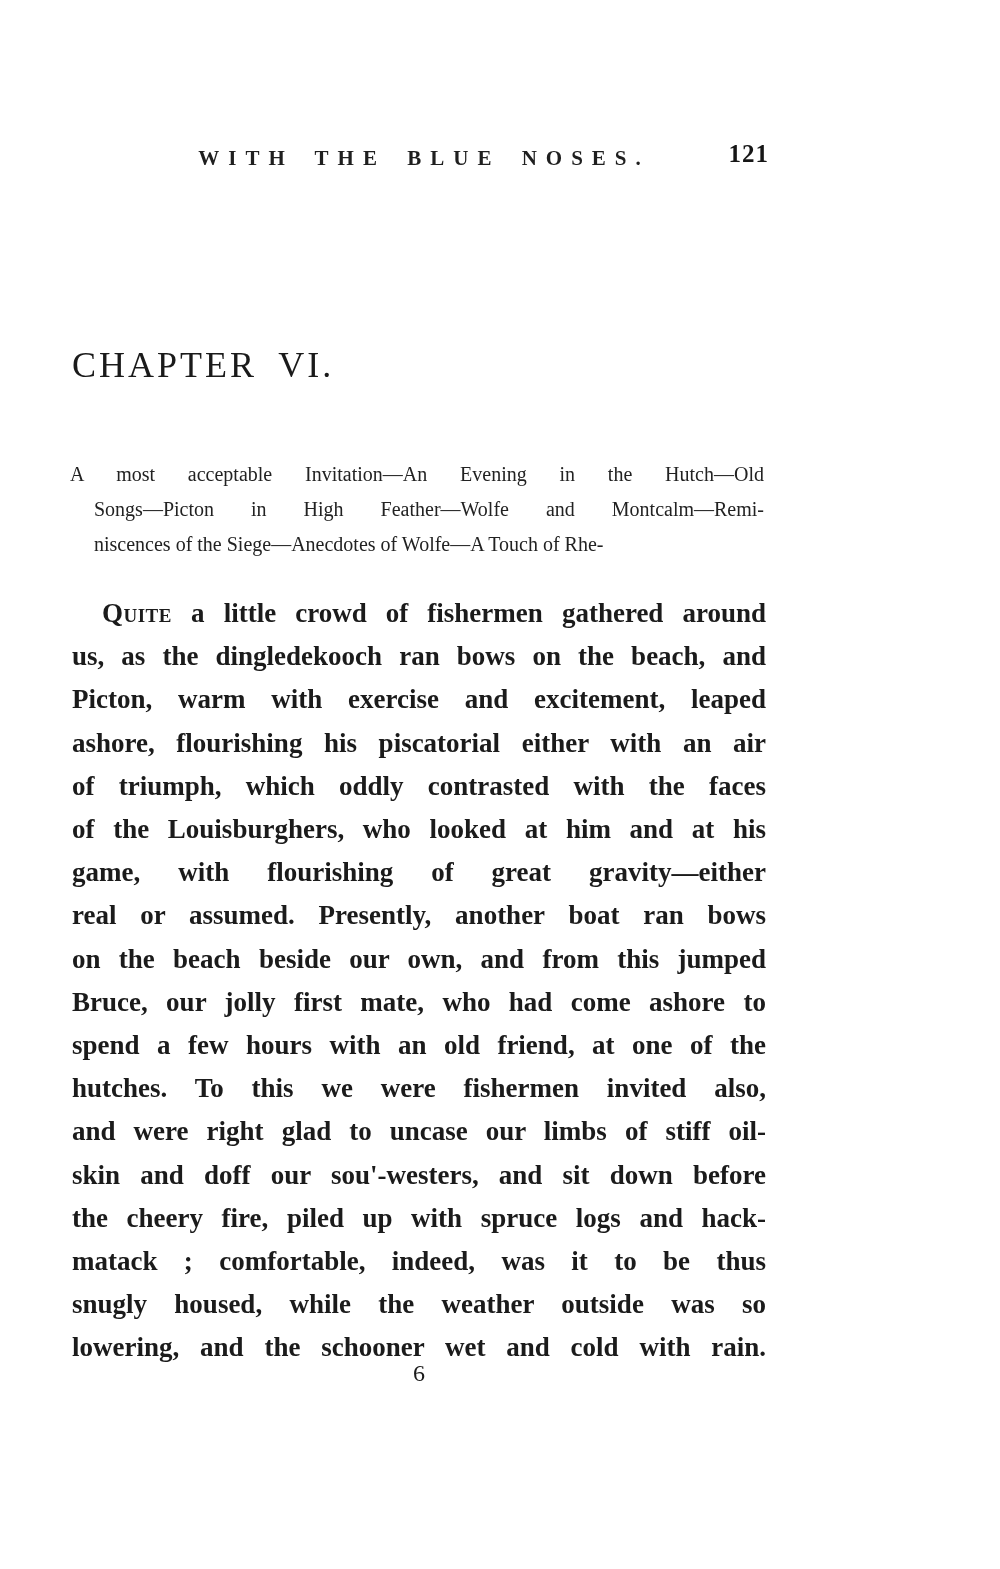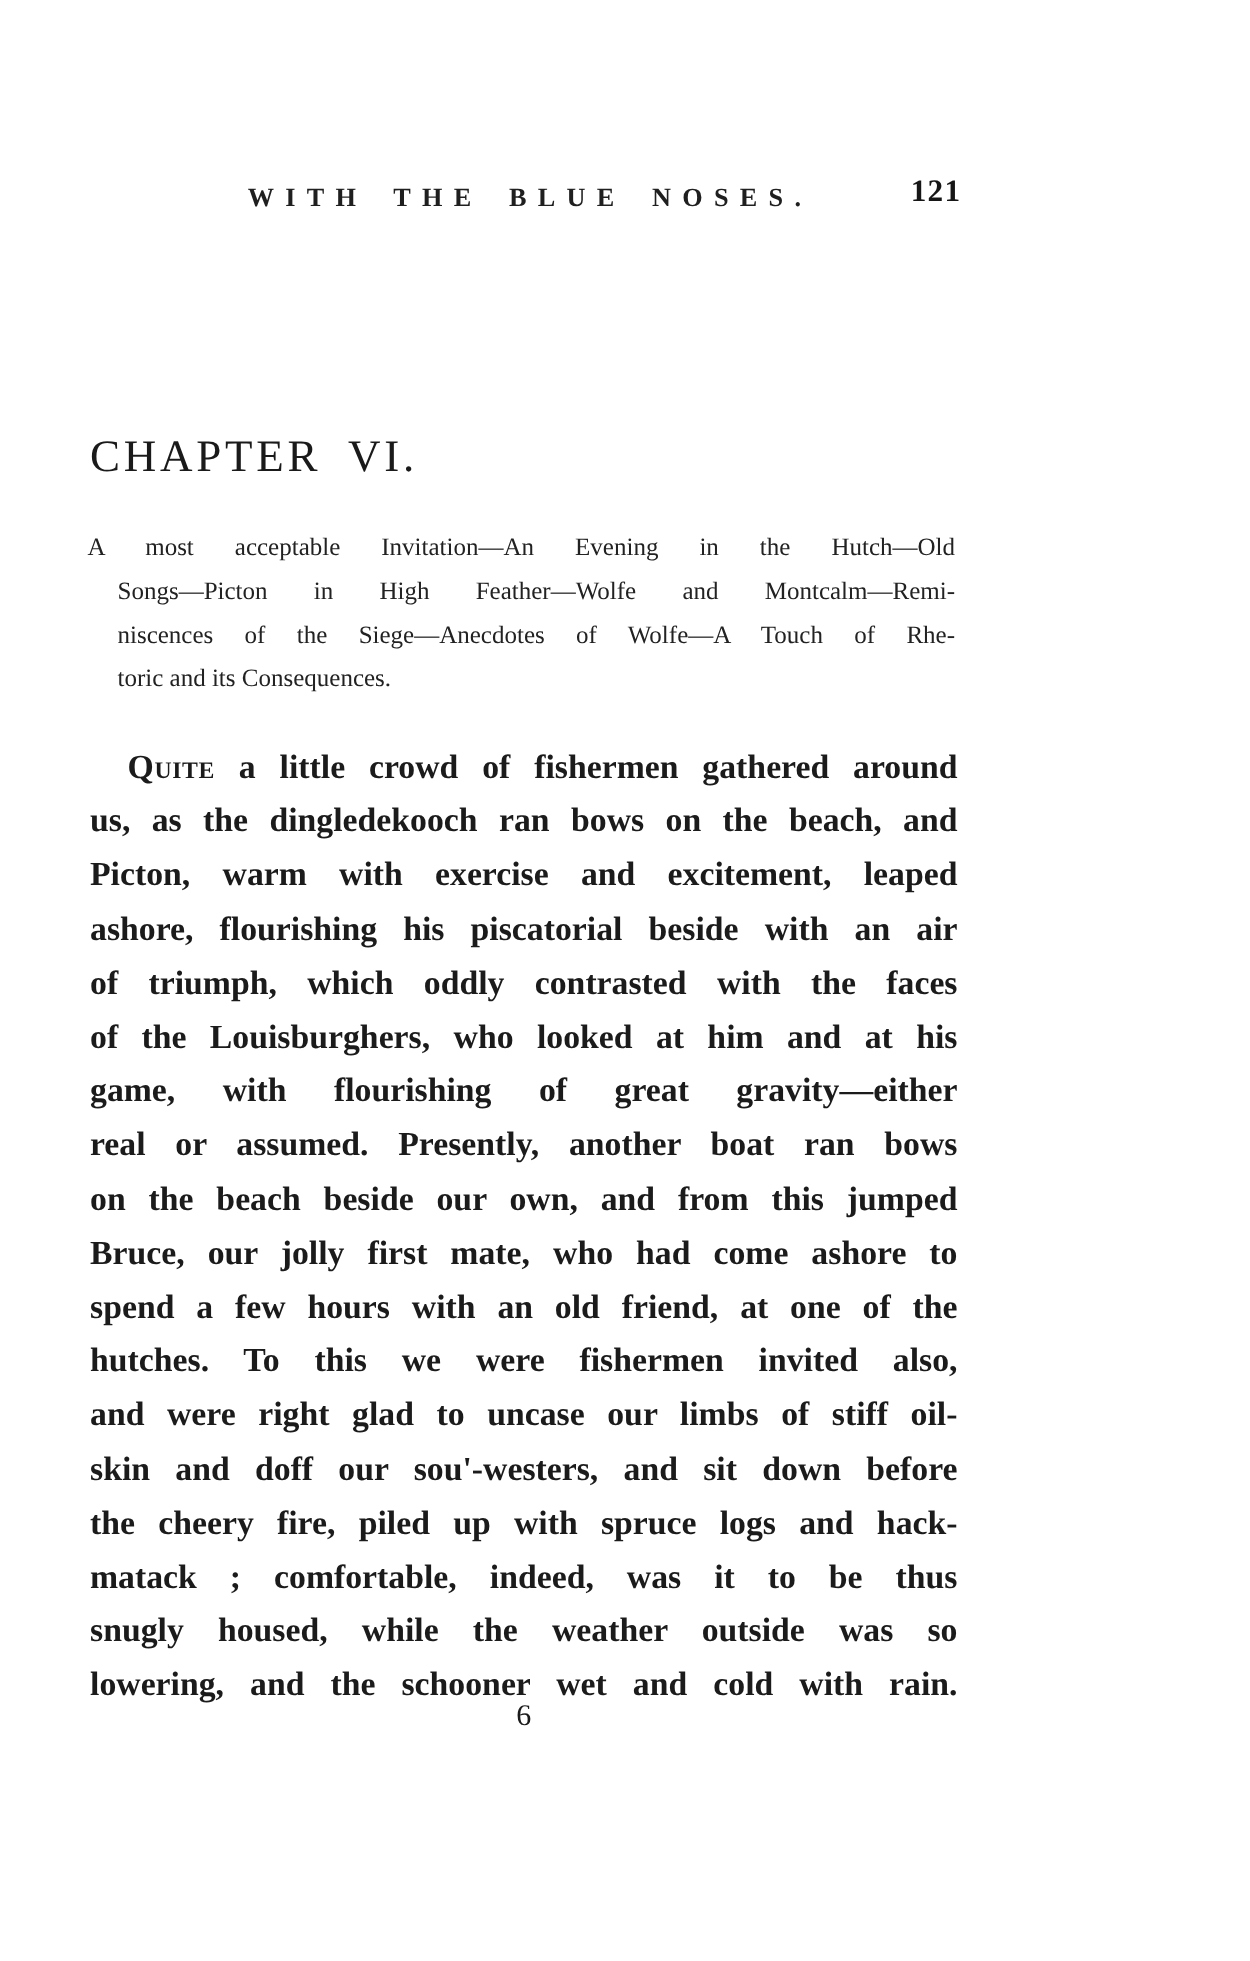--- a/index.html
+++ b/index.html
@@ -63,21 +63,21 @@
     width: 694px;
     padding-left: 24px;
     font-size: 20px;
     line-height: 35px;
     color: #222222;
   }
   .summary .sum-line {
     text-align: justify;
     text-align-last: justify;
   }
-  .summary .sum-line:first-child { margin-left: -24px; }
+  .summary .sum-line:first-child { margin-left: -24px; margin-top: 36px; }
   .summary .sum-line:last-child {
     text-align: left;
     text-align-last: left;
   }
 
   
   .body-text {
     position: absolute;
     top: 592px;
     left: 72px;
@@ -116,31 +116,30 @@
     <span class="head-title">WITH THE BLUE NOSES.</span>
     <span class="page-num">121</span>
   </div>
 
   <div class="chapter-head">CHAPTER VI.</div>
 
   <div class="summary">
       <div class="sum-line">A most acceptable Invitation—An Evening in the Hutch—Old</div>
       <div class="sum-line">Songs—Picton in High Feather—Wolfe and Montcalm—Remi-</div>
       <div class="sum-line">niscences of the Siege—Anecdotes of Wolfe—A Touch of Rhe-</div>
-      <div class="sum-line">toric and its Consequences.</div>
     </div>
 
   <div class="body-text">
     <div class="body-line first-line">
       <span class="lead-word">Quite</span>
       <span>a little crowd of fishermen gathered around</span>
     </div>
   <div class="body-line">us, as the dingledekooch ran bows on the beach, and</div>
       <div class="body-line">Picton, warm with exercise and excitement, leaped</div>
-      <div class="body-line">ashore, flourishing his piscatorial beside with an air</div>
+      <div class="body-line">ashore, flourishing his piscatorial either with an air</div>
       <div class="body-line">of triumph, which oddly contrasted with the faces</div>
       <div class="body-line">of the Louisburghers, who looked at him and at his</div>
       <div class="body-line">game, with flourishing of great gravity—either</div>
       <div class="body-line">real or assumed.  Presently, another boat ran bows</div>
       <div class="body-line">on the beach beside our own, and from this jumped</div>
       <div class="body-line">Bruce, our jolly first mate, who had come ashore to</div>
       <div class="body-line">spend a few hours with an old friend, at one of the</div>
       <div class="body-line">hutches.  To this we were fishermen invited also,</div>
       <div class="body-line">and were right glad to uncase our limbs of stiff oil-</div>
       <div class="body-line">skin and doff our sou'-westers, and sit down before</div>

